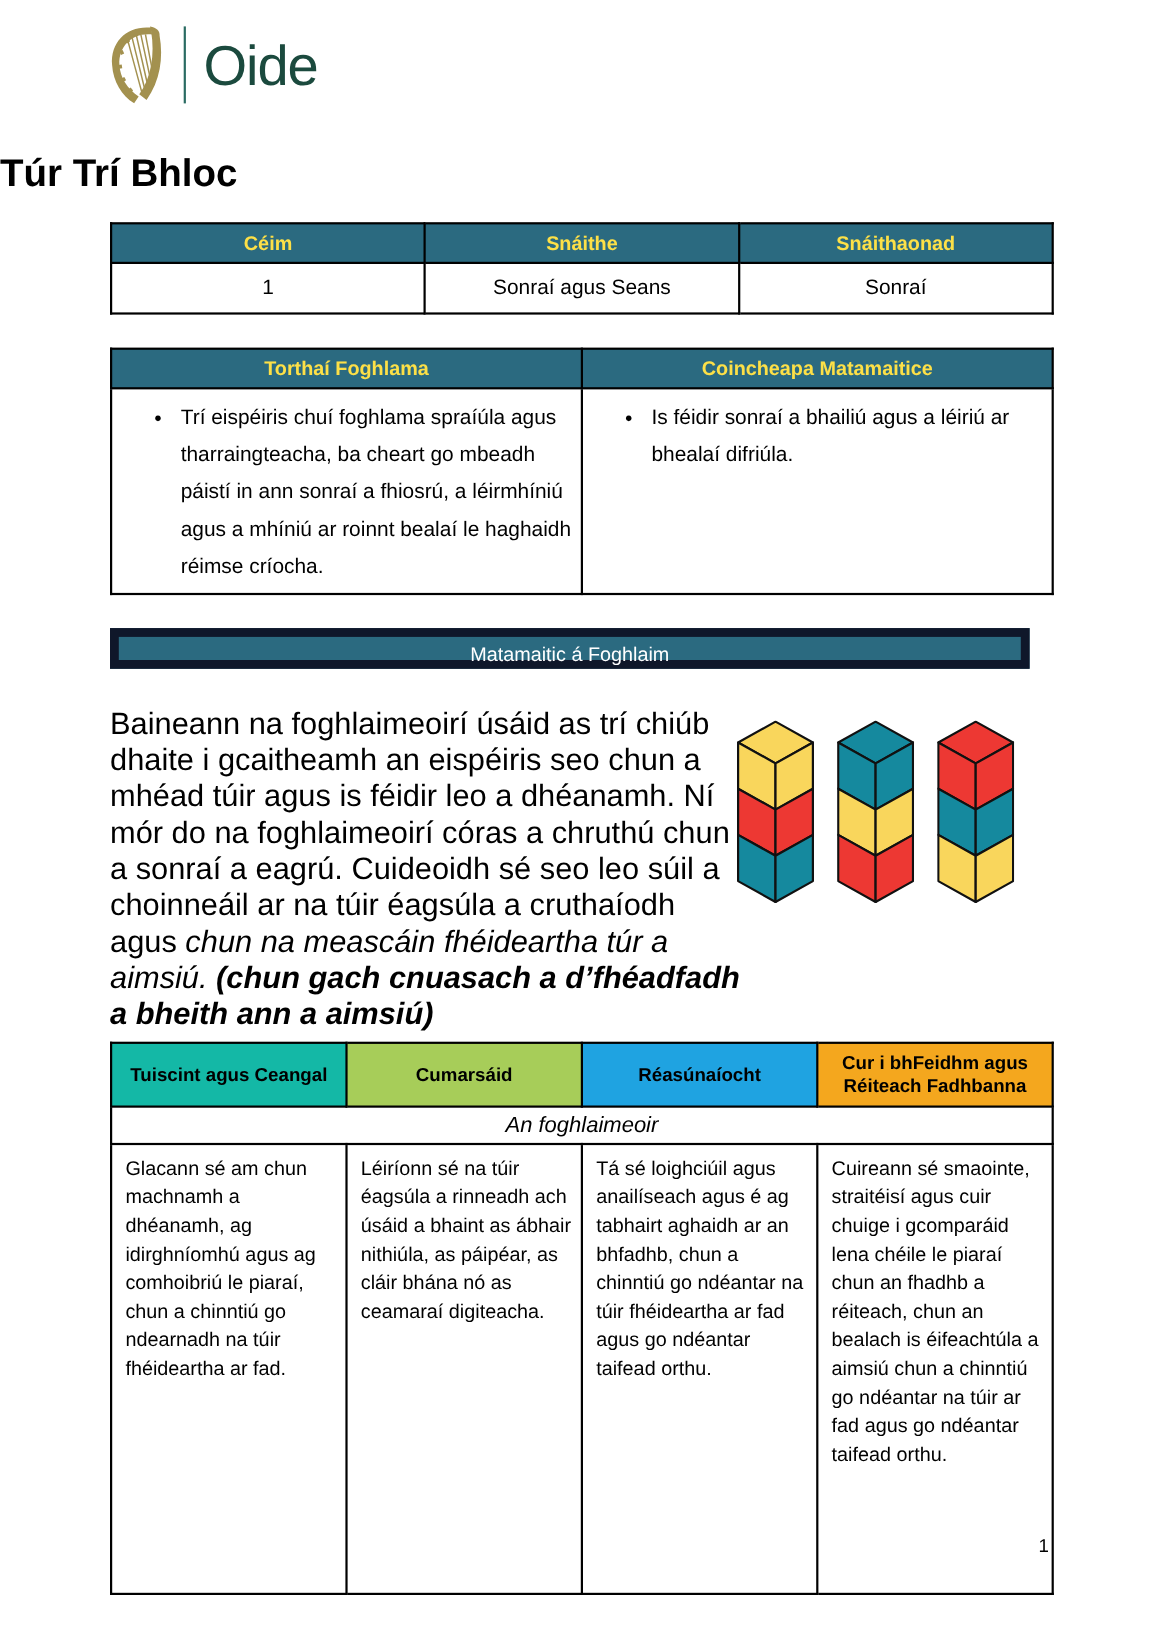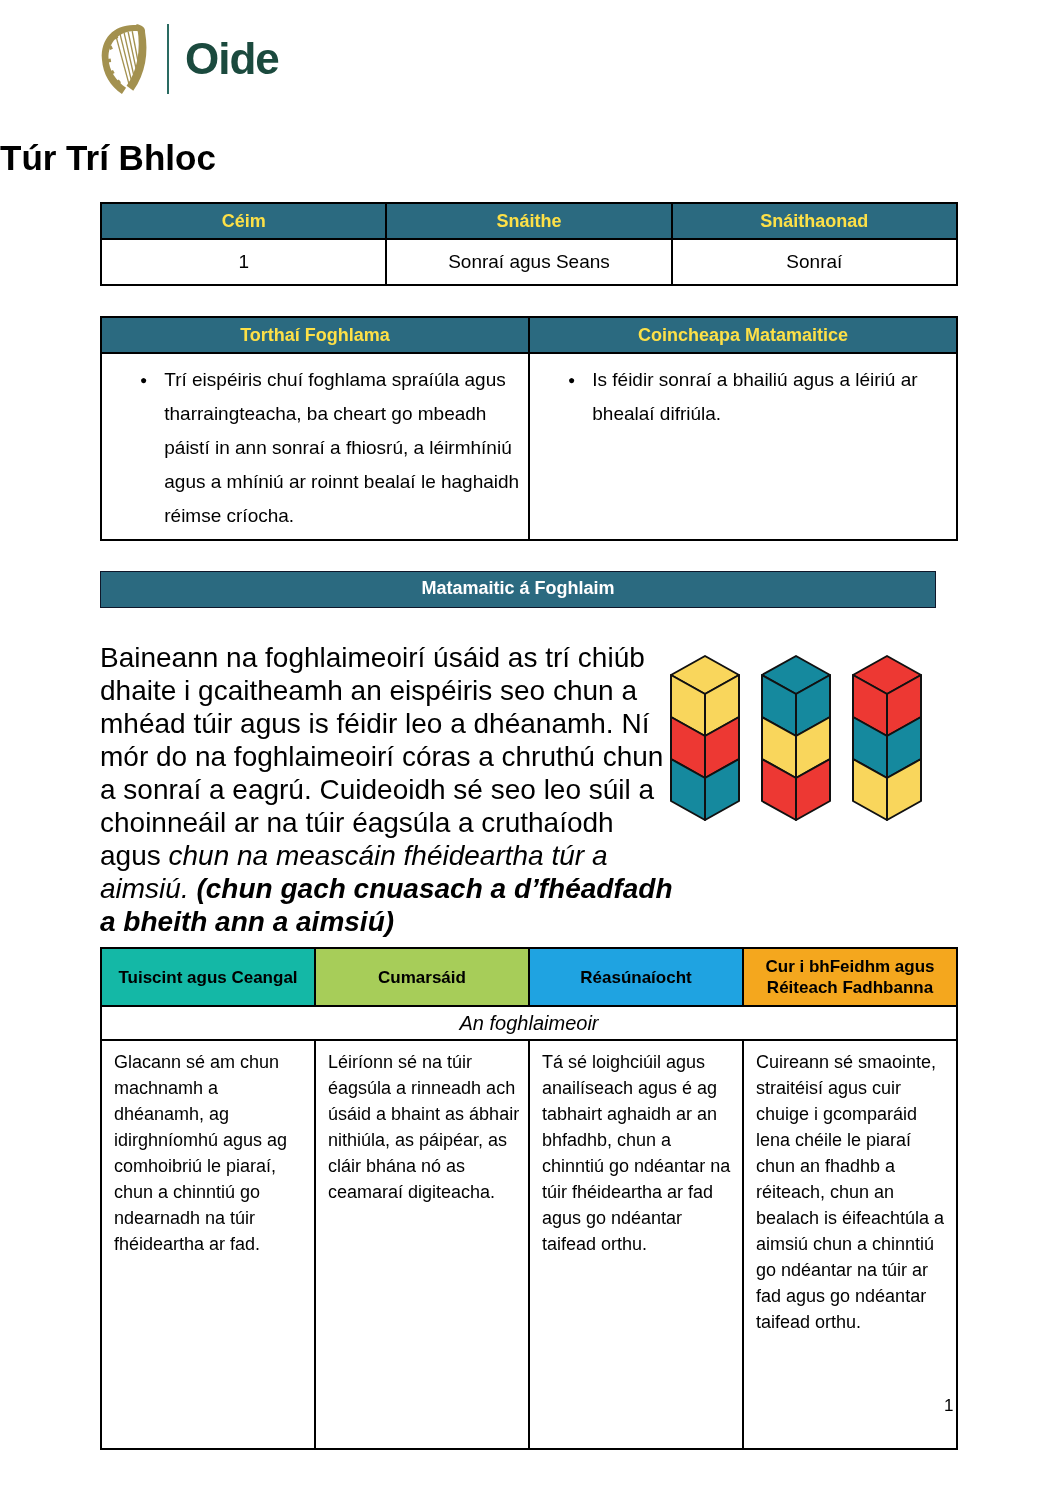--- a/index.html
+++ b/index.html
@@ -3,21 +3,21 @@
 <meta charset="utf-8">
 <style>
   * { box-sizing: border-box; }
   html,body { margin:0; padding:0; background:#fff; }
   body { font-family:"Liberation Sans", sans-serif; color:#000; }
   .page { width:1059px; height:1496px; background:#fff; position:relative; overflow:hidden; }
 
   
   .logo-row { padding-top:20px; margin-left:95px; display:flex; align-items:center; height:98px; }
   .logo-divider { width:2px; height:70px; background:#2a6b62; margin:0 16px 0 14px; }
-  .brand-name { font-size:44px; font-weight:bold; color:#1b4a3e; letter-spacing:-1px; }
+  .brand-name { font-size:51px; font-weight:normal; color:#1b4a3e; letter-spacing:-1px; }
 
   
   .page-title { margin:40px 0 0 0; text-align:left; font-size:35px; font-weight:bold; line-height:40px; }
 
   
   table { border-collapse:collapse; table-layout:fixed; width:858px; margin-left:100px; }
   th, td { border:2px solid #000; }
   .teal-th { color:#fde047; font-weight:bold; font-size:18px; height:36px; text-align:center; padding:2px 6px; }
 
   
@@ -25,22 +25,22 @@
   .t1 td { font-size:19px; height:46px; text-align:center; vertical-align:middle; }
 
   
   .t2 { margin-top:30px; }
   .t2 td { vertical-align:top; padding:9px 8px 6px 0; height:186px; }
   .bullet-item { display:flex; padding-left:38px; }
   .bullet-dot { flex:0 0 auto; font-size:12px; line-height:34px; margin-right:17px; }
   .bullet-text { font-size:19px; line-height:34px; }
 
   
-  .banner { margin:30px 0 0 100px; width:836px; height:37px; border:1px solid #0f172a;
-            color:#fff; font-weight:bold; font-size:18px; text-align:center; line-height:33px; }
+  .banner { margin:30px 0 0 100px; width:836px; height:37px; border:8px solid #0f172a;
+            color:#fff; font-weight:normal; font-size:18px; text-align:center; line-height:33px; }
 
   
   .learning { margin:33px 0 0 100px; width:858px; position:relative; min-height:232px; }
   .learning p { margin:0; width:575px; font-size:28px; line-height:33px; }
   .towers { position:absolute; left:570px; top:14px; display:flex; gap:21px; }
   .tower polygon { stroke:#111; stroke-width:2; stroke-linejoin:round; }
 
   
   .t3 { margin-top:9px; }
   .t3 th { height:58px; font-size:17px; font-weight:bold; color:#000; text-align:center;

